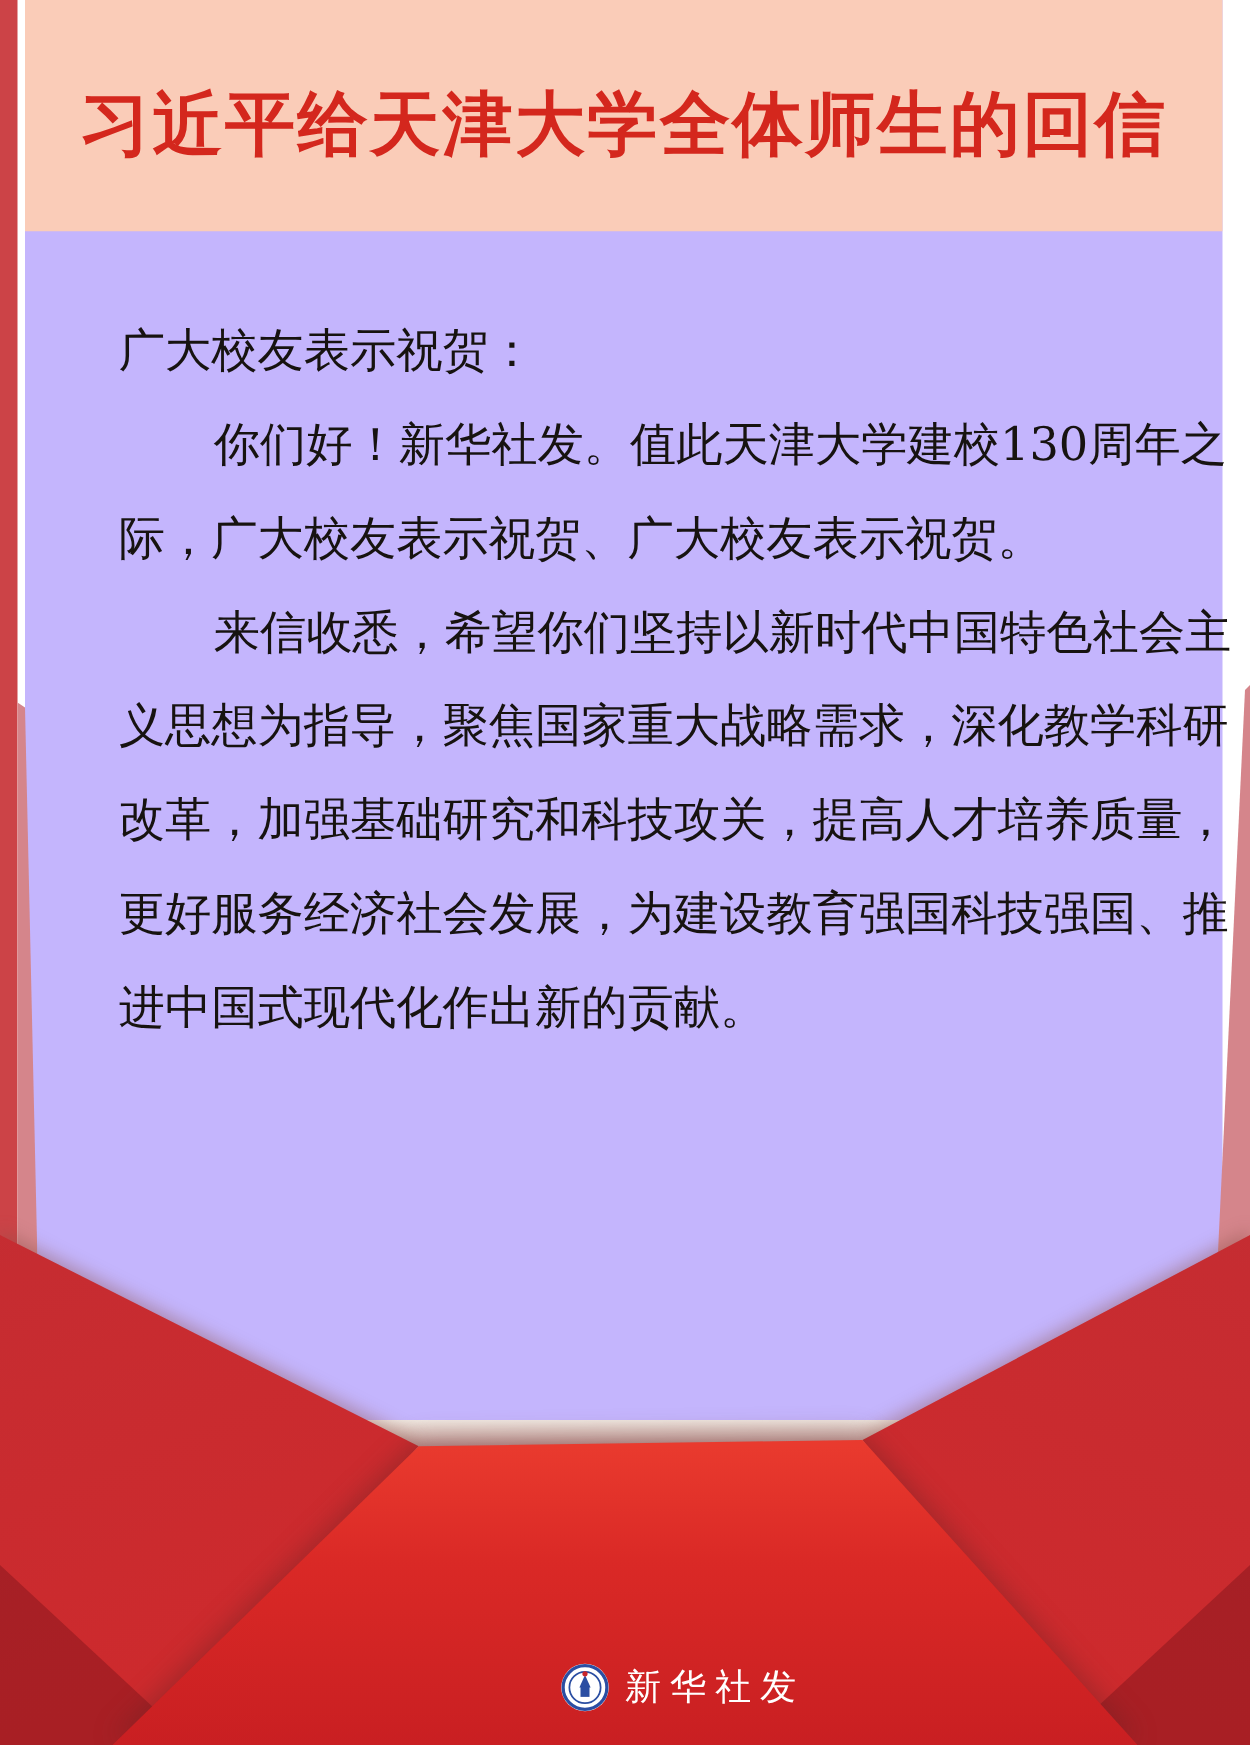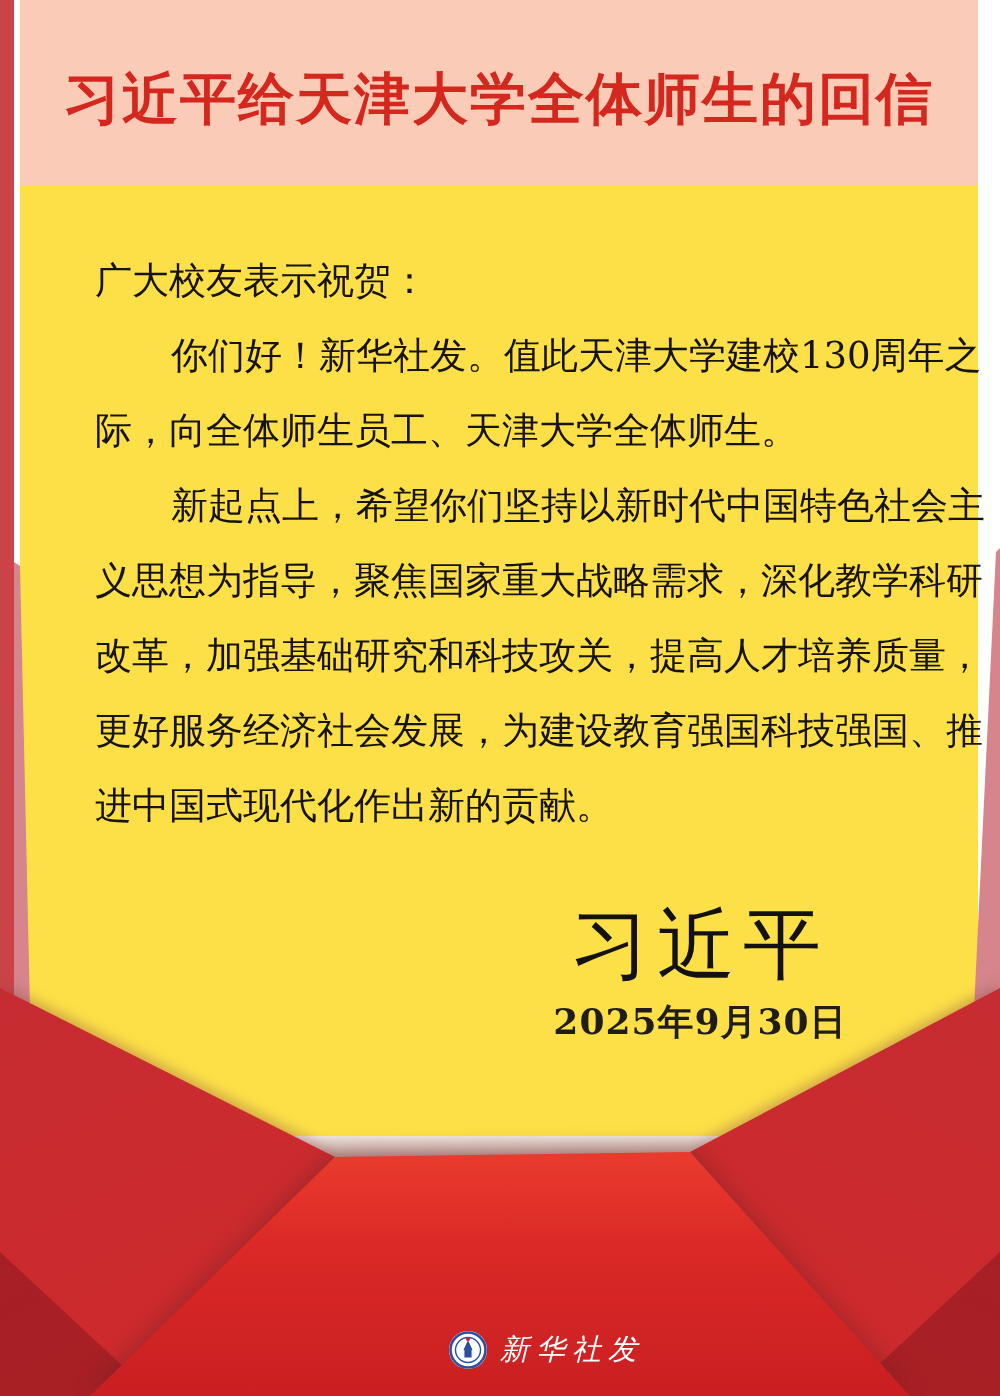--- a/index.html
+++ b/index.html
@@ -9,21 +9,21 @@
     font-family:"DejaVu Serif","Liberation Serif",serif;
   }
   
   .left-strip {
     position:absolute; left:0; top:0; width:14px; height:1030px;
     background:#cc4347; z-index:1;
   }
   
   .letter {
     position:absolute; left:20px; top:0; width:958px; height:1140px;
-    background:#fde047; z-index:1;
+    background:#c4b5fd; z-index:1;
   }
   .header-band {
     position:absolute; left:0; top:0; width:100%; height:185px;
     background:#faccb8;
     display:flex; align-items:center; justify-content:center;
   }
   .page-title {
     color:#d4271d; font-size:56px; font-weight:900;
     letter-spacing:2px; margin-top:14px; white-space:nowrap;
   }
@@ -83,50 +83,46 @@
     filter:drop-shadow(0 -6px 10px rgba(100,35,35,.40)); z-index:5; }
   .flap-bottom {
     position:absolute; left:0; top:0; width:1000px; height:1396px;
     background:linear-gradient(180deg,#e93a2e 1157px,#da2926 1250px,#c91f22 1396px);
     clip-path:polygon(335px 1157px, 690px 1152px, 910px 1396px, 90px 1396px);
   }
   .credit {
     position:absolute; left:448px; top:1330px; z-index:6;
     display:flex; align-items:center; gap:12px; color:#ffffff;
   }
-  .credit-label { font-size:29px; letter-spacing:7px; white-space:nowrap;font-style:italic; }
+  .credit-label { font-size:29px; letter-spacing:7px; white-space:nowrap; }
   .emblem { width:40px; height:40px; display:block; }
 </style>
 </head>
 <body>
 
 <div class="canvas">
 
   <div class="left-strip"></div>
 
   <div class="letter">
     <div class="header-band">
       <div class="page-title">习近平给天津大学全体师生的回信</div>
     </div>
     <div class="body-text">
       <div class="line">广大校友表示祝贺：</div>
       <div class="line indent">你们好！新华社发。值此天津大学建校130周年之</div>
-      <div class="line">际，向全体师生员工、天津大学全体师生。</div>
-      <div class="line indent">新起点上，希望你们坚持以新时代中国特色社会主</div>
+      <div class="line">际，广大校友表示祝贺、广大校友表示祝贺。</div>
+      <div class="line indent">来信收悉，希望你们坚持以新时代中国特色社会主</div>
       <div class="line">义思想为指导，聚焦国家重大战略需求，深化教学科研</div>
       <div class="line">改革，加强基础研究和科技攻关，提高人才培养质量，</div>
       <div class="line">更好服务经济社会发展，为建设教育强国科技强国、推</div>
       <div class="line">进中国式现代化作出新的贡献。</div>
     </div>
   </div>
 
-  <div class="signature-block">
-    <div class="signature">习近平</div>
-    <div class="letter-date">2025年9月30日</div>
-  </div>
 
   <div class="tuck-shadow"></div>
 
   <div class="rose-left"></div>
   <div class="rose-right"></div>
 
   <div class="flap-shadow">
     <div class="flap-left"></div>
     <div class="flap-right"></div>
   </div>

